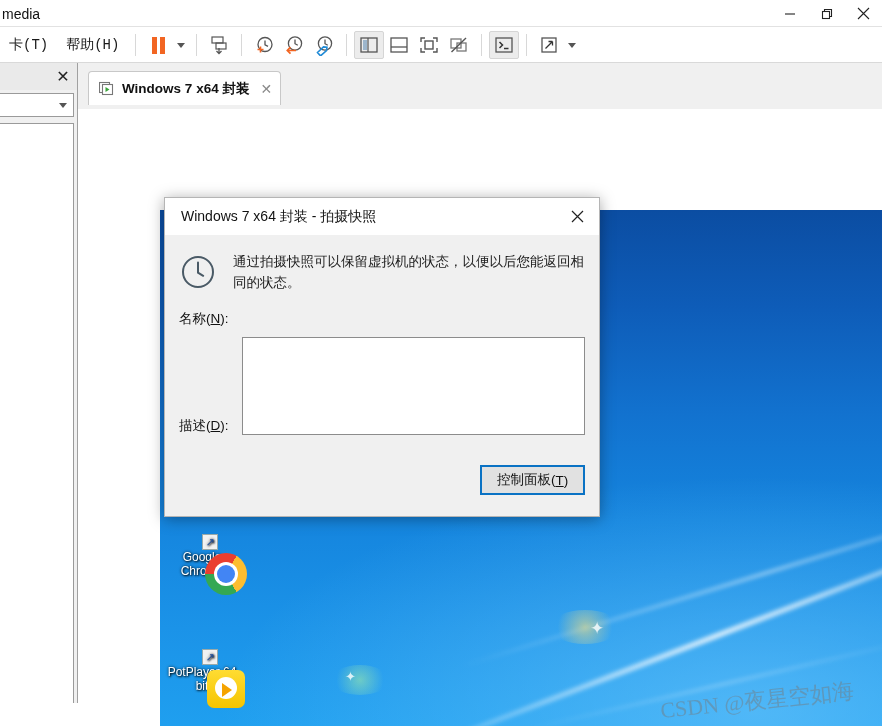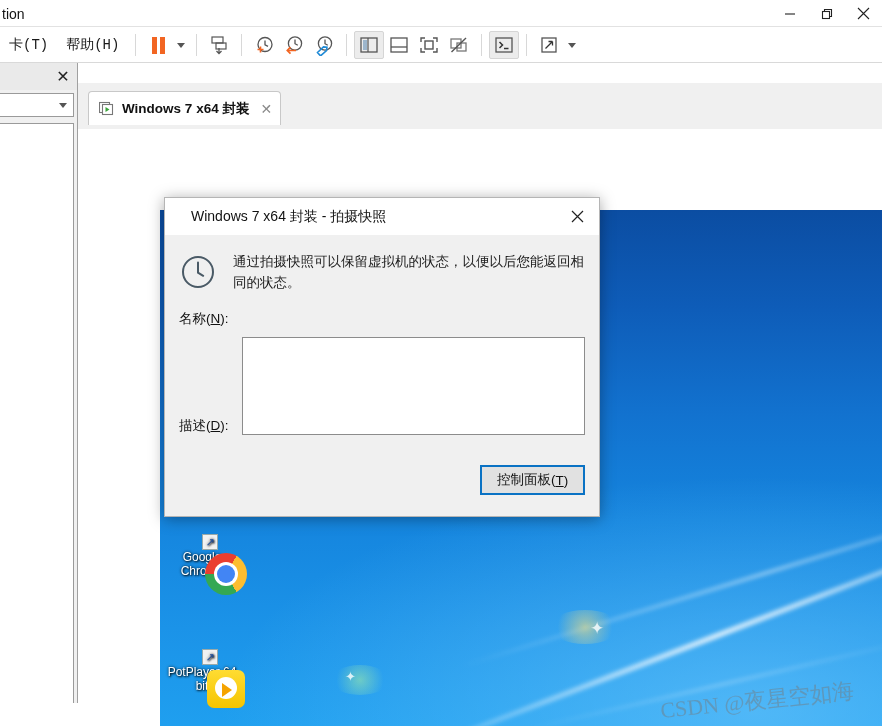--- a/index.html
+++ b/index.html
@@ -74,21 +74,20 @@
   }
   .sb-list {
     position:absolute; left:-6px; top:60px; width:80px; height:580px;
     background:#ffffff; border:1px solid #9a9a9a; border-bottom:none;
   }
 
   
   .tabstrip {
     position:absolute; left:78px; top:63px; width:804px; height:46px;
     background:#f0f0f0;
-    margin-top:20px;
   }
   .vmtab {
     position:absolute; left:10px; top:8px; height:34px;
     background:#ffffff; border:1px solid #c8c8c8; border-bottom:none;
     border-radius:4px 4px 0 0; display:flex; align-items:center;
     padding:0 8px 0 10px; gap:7px;
   }
   .vmtab-title { font-size:13.5px; font-weight:bold; color:#111; white-space:nowrap; }
   .vmtab-close { color:#8a8a8a; font-size:14px; padding-left:4px; }
   .tab-ico { width:16px; height:15px; position:relative; }
@@ -208,21 +207,21 @@
     background:#e25a12; border-radius:2px;}
 
   
   .dialog {
     position:absolute; left:164px; top:197px; width:436px; height:320px;
     background:#f0f0f0; border:1px solid #b5b5b5;
     box-shadow:0 2px 14px rgba(0,0,0,.35);
   }
   .dlg-title {
     height:37px; background:#ffffff; display:flex; align-items:center;
-    padding-left:26px; position:relative;
+    padding-left:16px; position:relative;
   }
   .dlg-title span.t { font-size:14px; color:#111; }
   .dlg-x {
     position:absolute; right:0; top:0; width:44px; height:37px;
     display:flex; align-items:center; justify-content:center; color:#222;
   }
   .dlg-body { position:relative; padding:0; }
   .dlg-msg-row { display:flex; padding:14px 13px 6px 14px; gap:16px; }
   .clock-ico { width:38px; height:38px; flex:0 0 38px; margin-top:4px; }
   .dlg-msg {
@@ -273,21 +272,21 @@
     font-size:12.5px; color:#1a1a1a; z-index:5;
   }
   .vm-wrap { position:absolute; left:80px; top:105px; width:802px; height:598px; }
 </style>
 </head>
 <body>
 
 <div id="app">
 
   <div class="titlebar">
-    <div class="app-title">tion</div>
+    <div class="app-title">media</div>
     <div class="win-ctrls">
       <div class="win-btn">
         <svg width="12" height="12" viewBox="0 0 12 12">
             <path d="M1 6h10" stroke="#222" stroke-width="1.1"></path>
           </svg>
       </div>
       <div class="win-btn">
         <svg width="12" height="12" viewBox="0 0 12 12">
           <rect x="1.5" y="3.5" width="7" height="7" fill="none" stroke="#222" stroke-width="1.1"></rect>
           <path d="M3.5 3.5V1.5h7v7h-2" fill="none" stroke="#222" stroke-width="1.1"></path>

